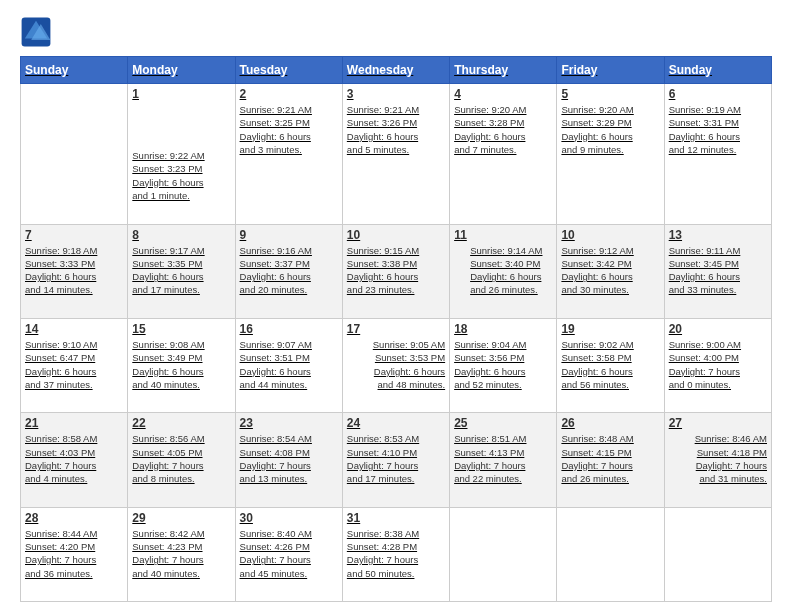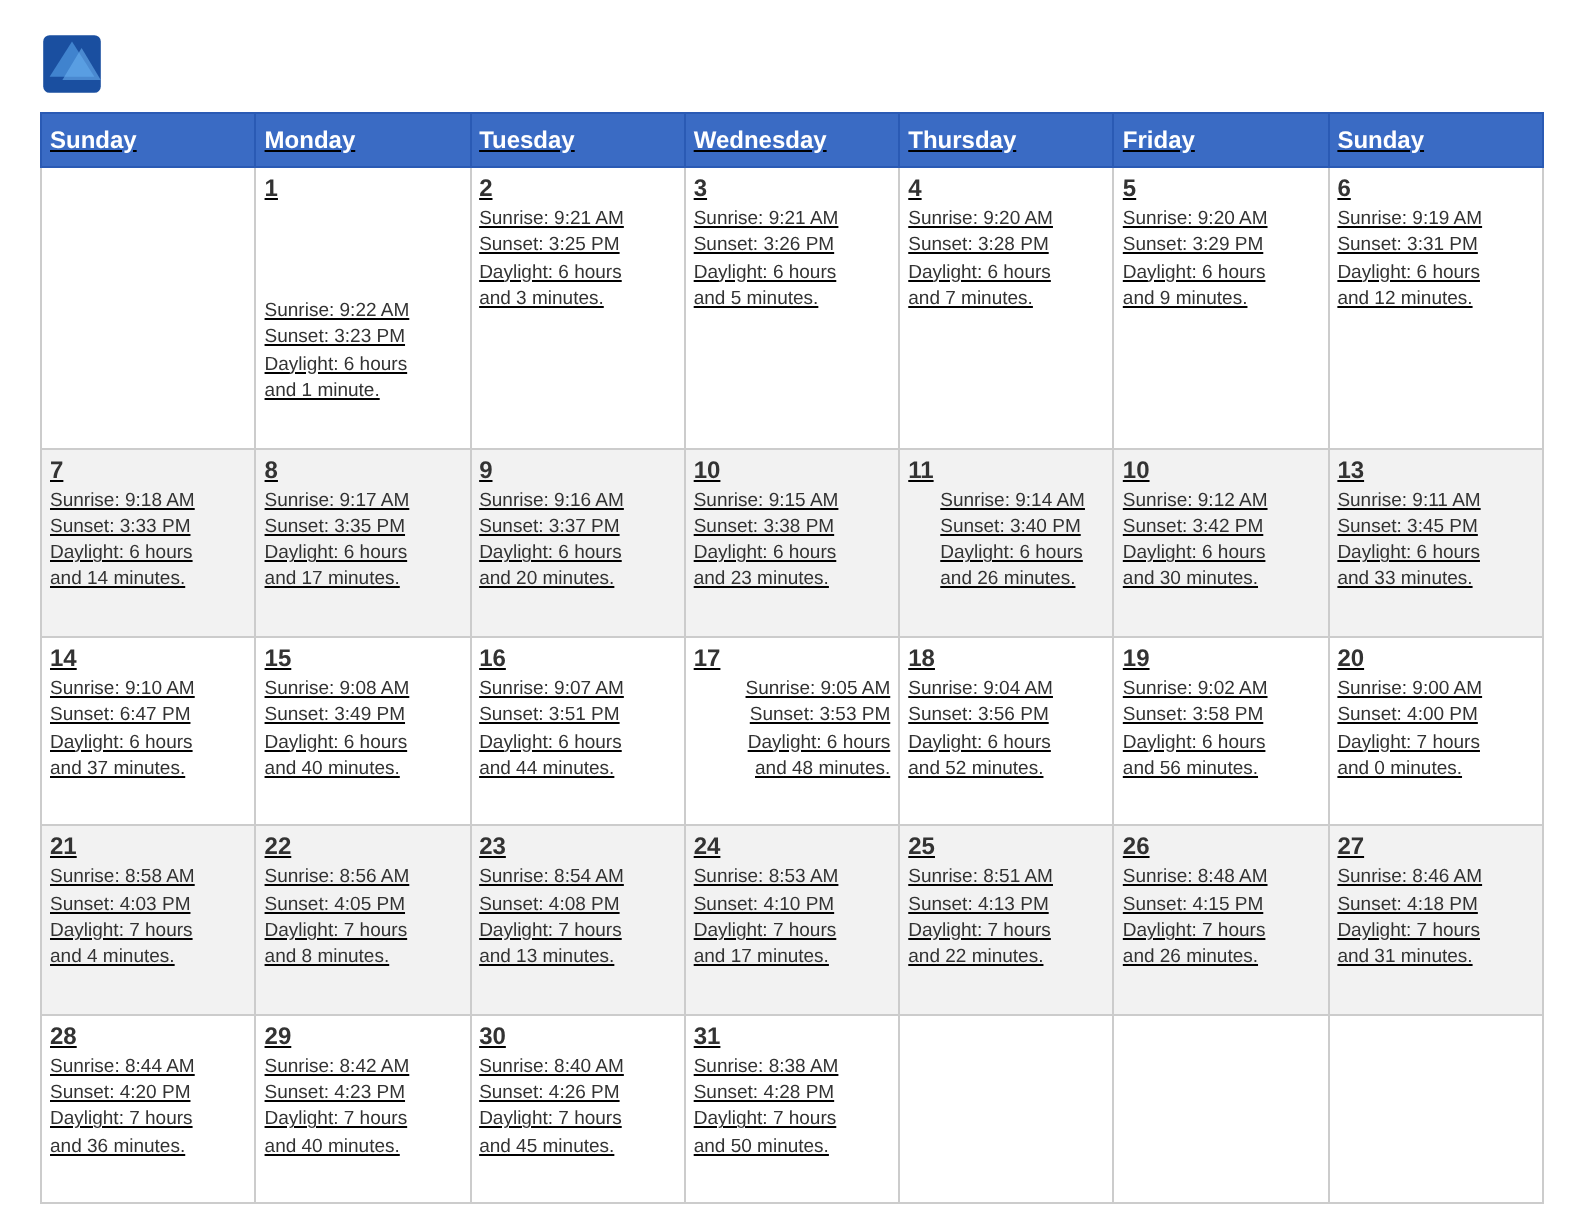--- a/index.html
+++ b/index.html
@@ -324,21 +324,21 @@
           </td>
           <td>
             <span class="day-number">26</span>
             <div class="day-info" style="white-space: pre-line;">Sunrise: 8:48 AM
 Sunset: 4:15 PM
 Daylight: 7 hours
 and 26 minutes.</div>
           </td>
           <td>
             <span class="day-number">27</span>
-            <div class="day-info" style="white-space: pre-line;">Sunrise: 8:46 AM
+            <div class="day-info" style="white-space: pre-line; text-align: right;">Sunrise: 8:46 AM
 Sunset: 4:18 PM
 Daylight: 7 hours
 and 31 minutes.</div>
           </td>
         </tr>
         <tr>
           <td>
             <span class="day-number">28</span>
             <div class="day-info" style="white-space: pre-line;">Sunrise: 8:44 AM
 Sunset: 4:20 PM

